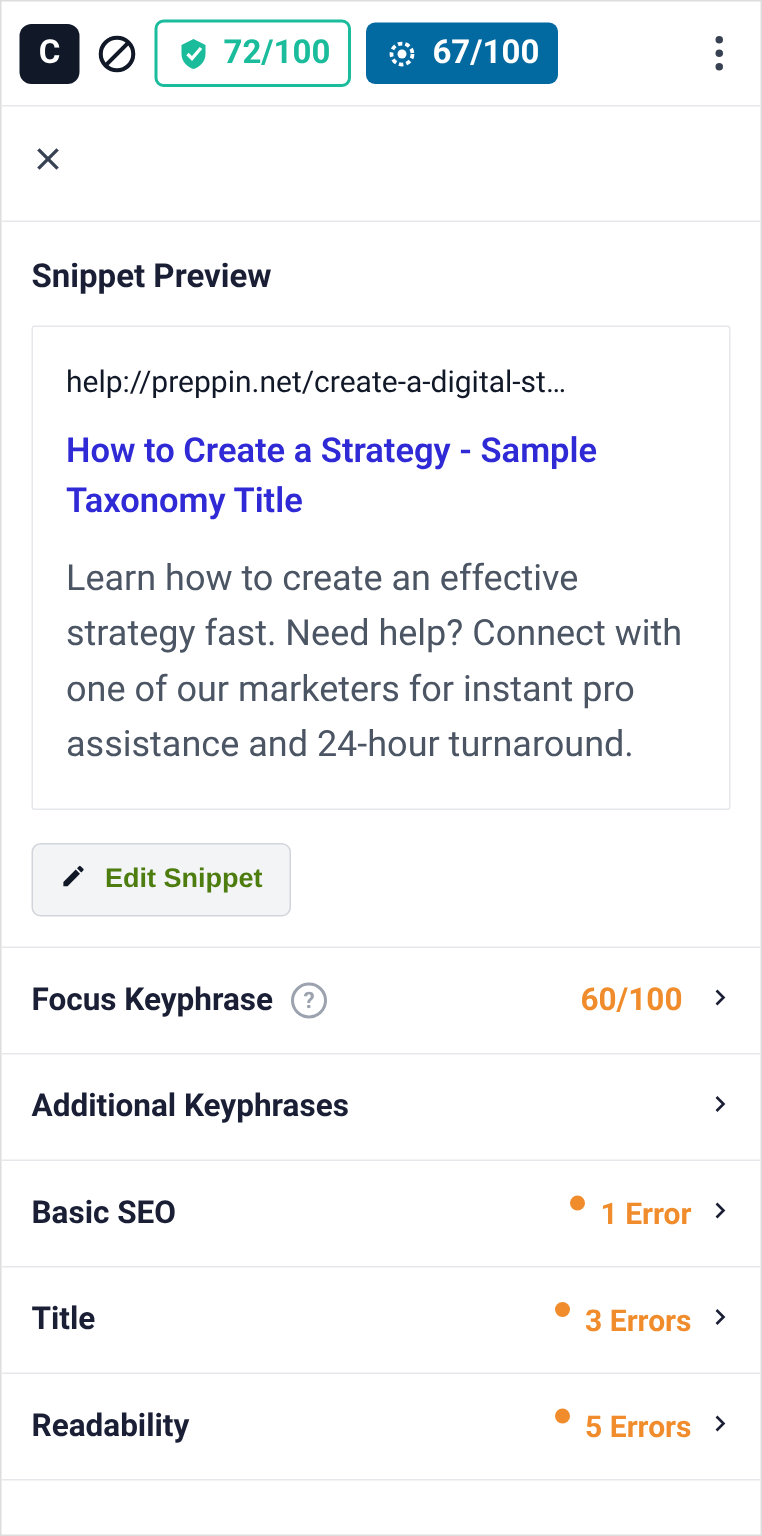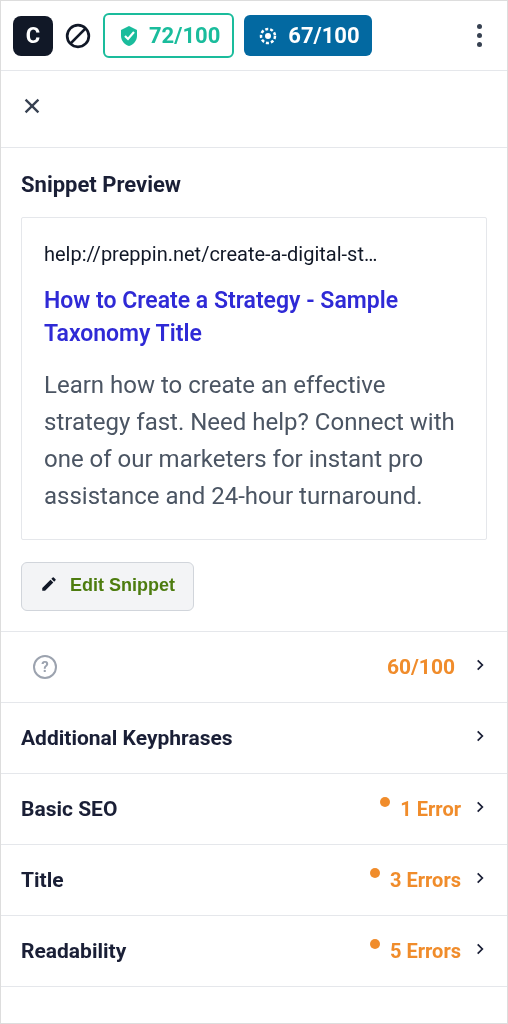--- a/index.html
+++ b/index.html
@@ -255,20 +255,21 @@
     <span>
       <svg width="18" height="18" viewBox="0 0 24 24" fill="#111827">
           <path d="M3 17.25V21h3.75l11-11-3.75-3.75-11 11zM20.7 7.04a1 1 0 0 0 0-1.41l-2.34-2.34a1 1 0 0 0-1.41 0l-1.83 1.83 3.75 3.75 1.83-1.83z"></path>
         </svg>
     </span>
     <span>Edit Snippet</span>
   </button>
 </div>
 
 <div class="row">
+  <span class="row-label">Focus Keyphrase</span>
   <span class="question-circle">?</span>
   <div class="row-value">
     <span class="score-text">60/100</span>
     <span class="chevron">
       <svg viewBox="0 0 24 24" fill="none" stroke="#1a1f36" stroke-width="3">
           <polyline points="8 4 16 12 8 20"></polyline>
         </svg>
     </span>
   </div>
 </div>

